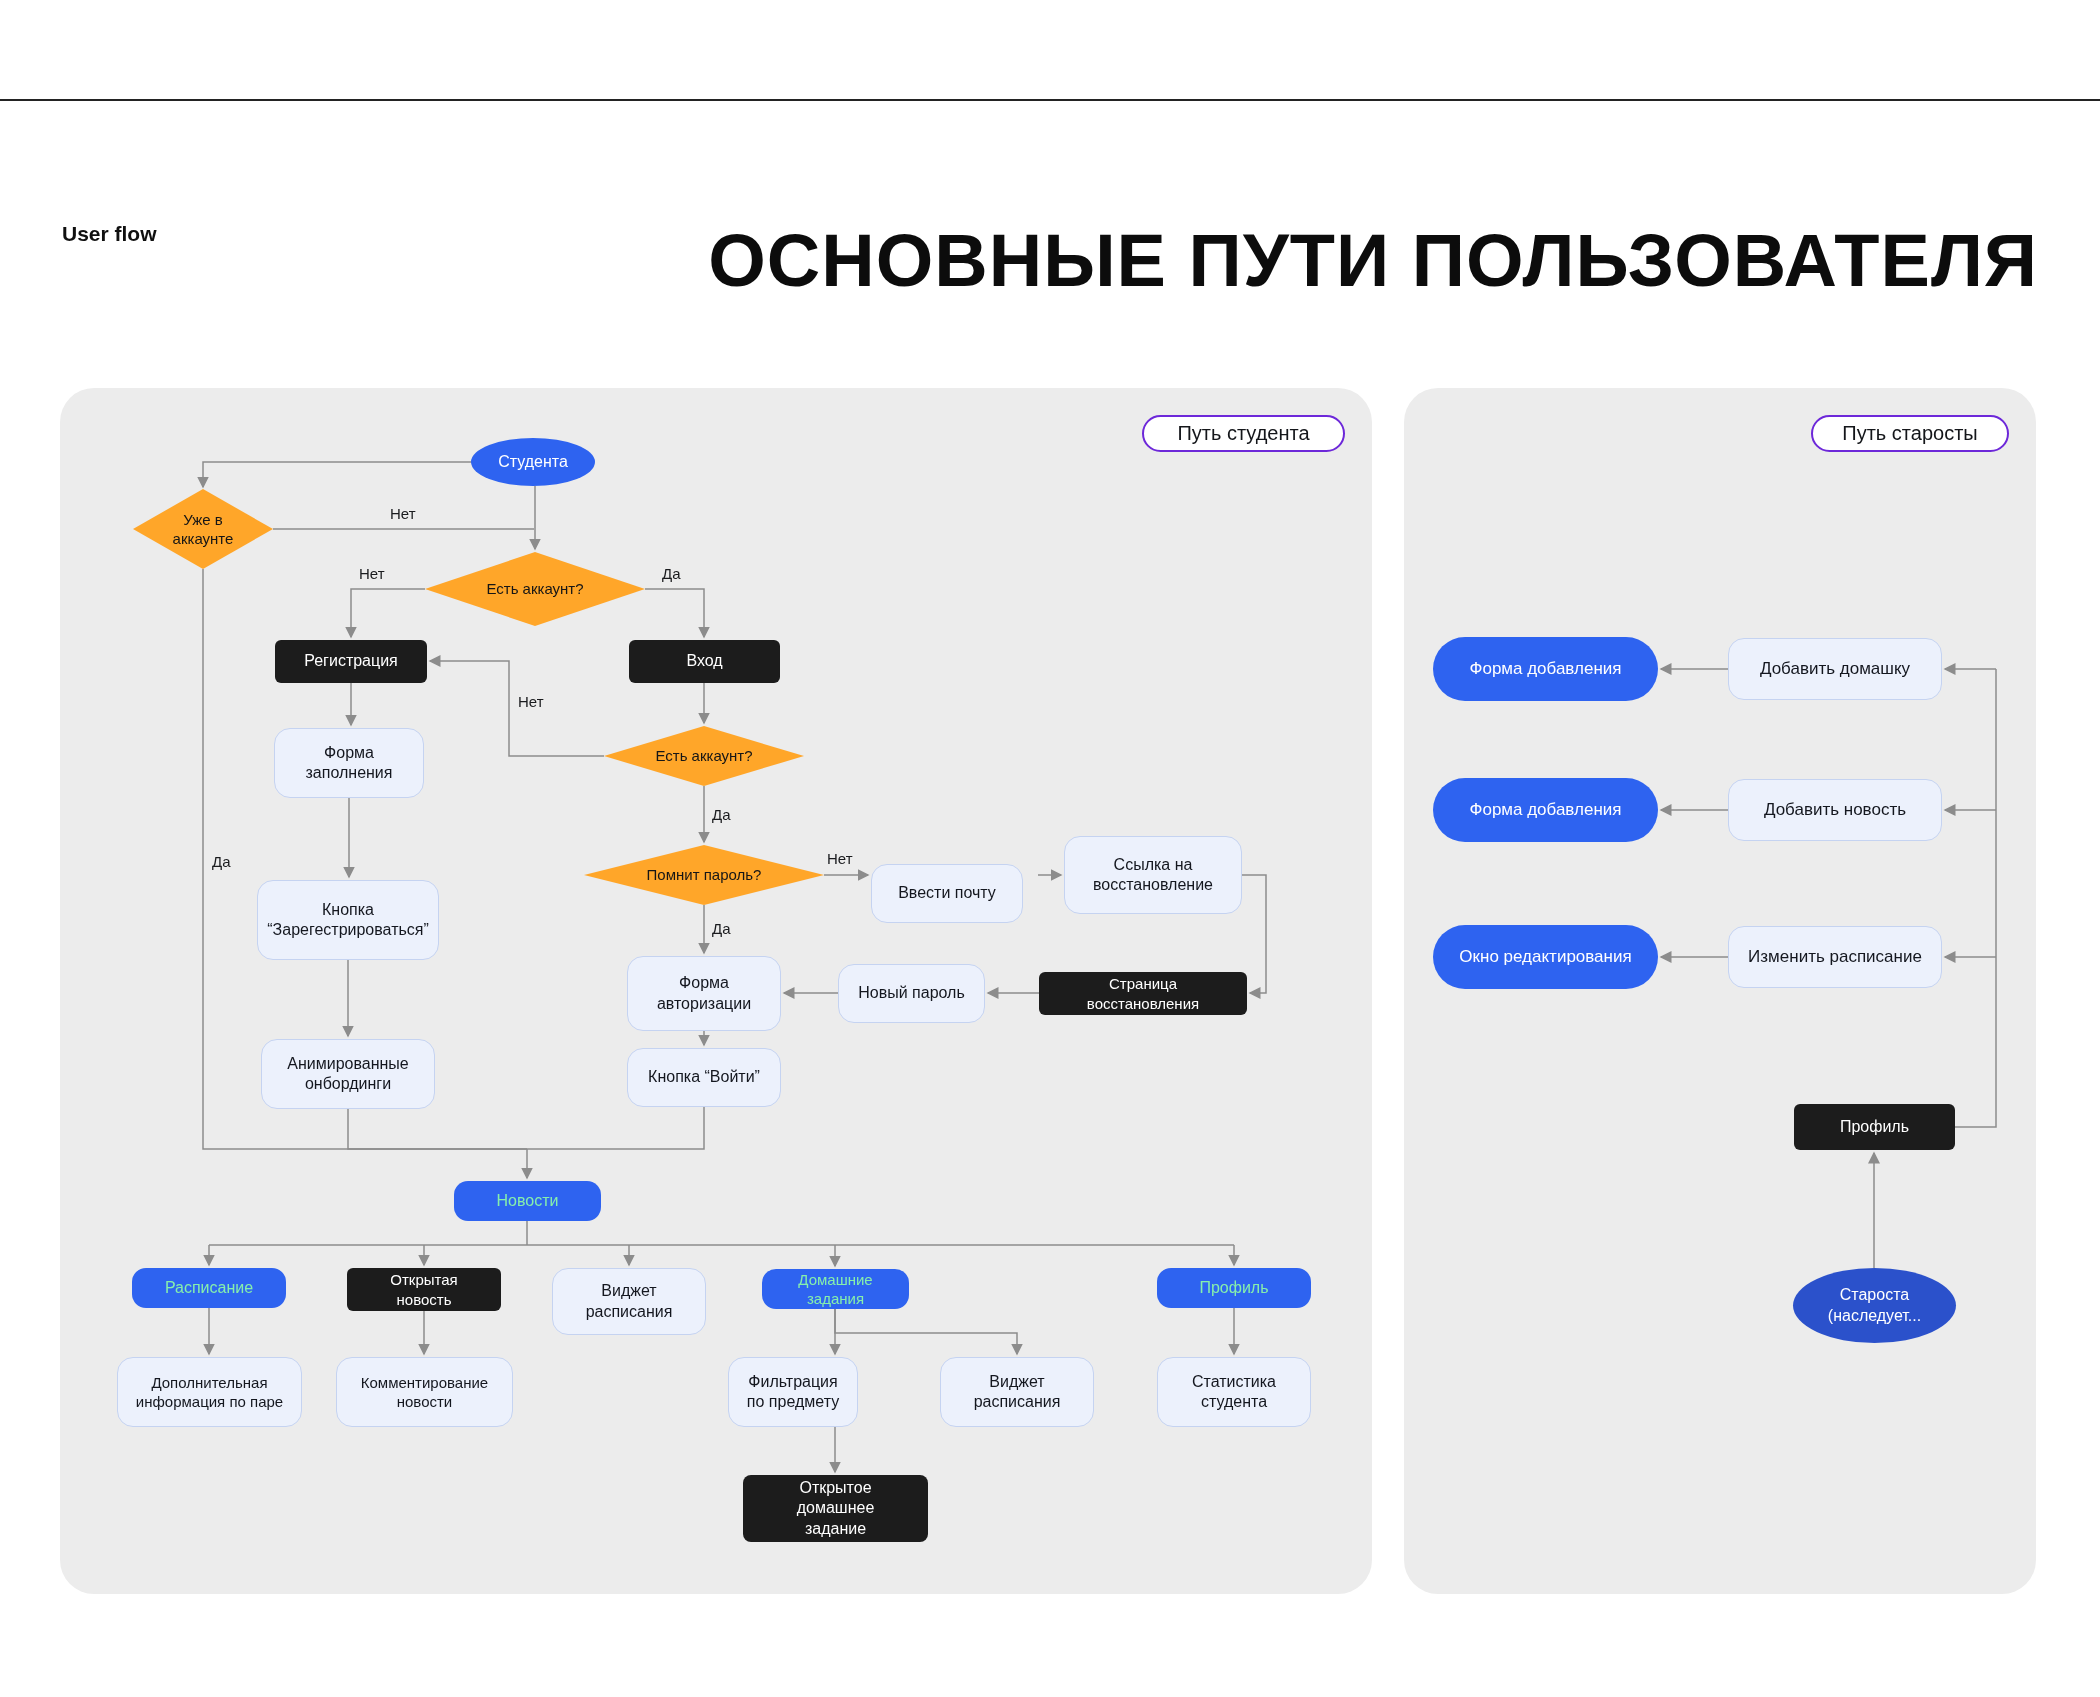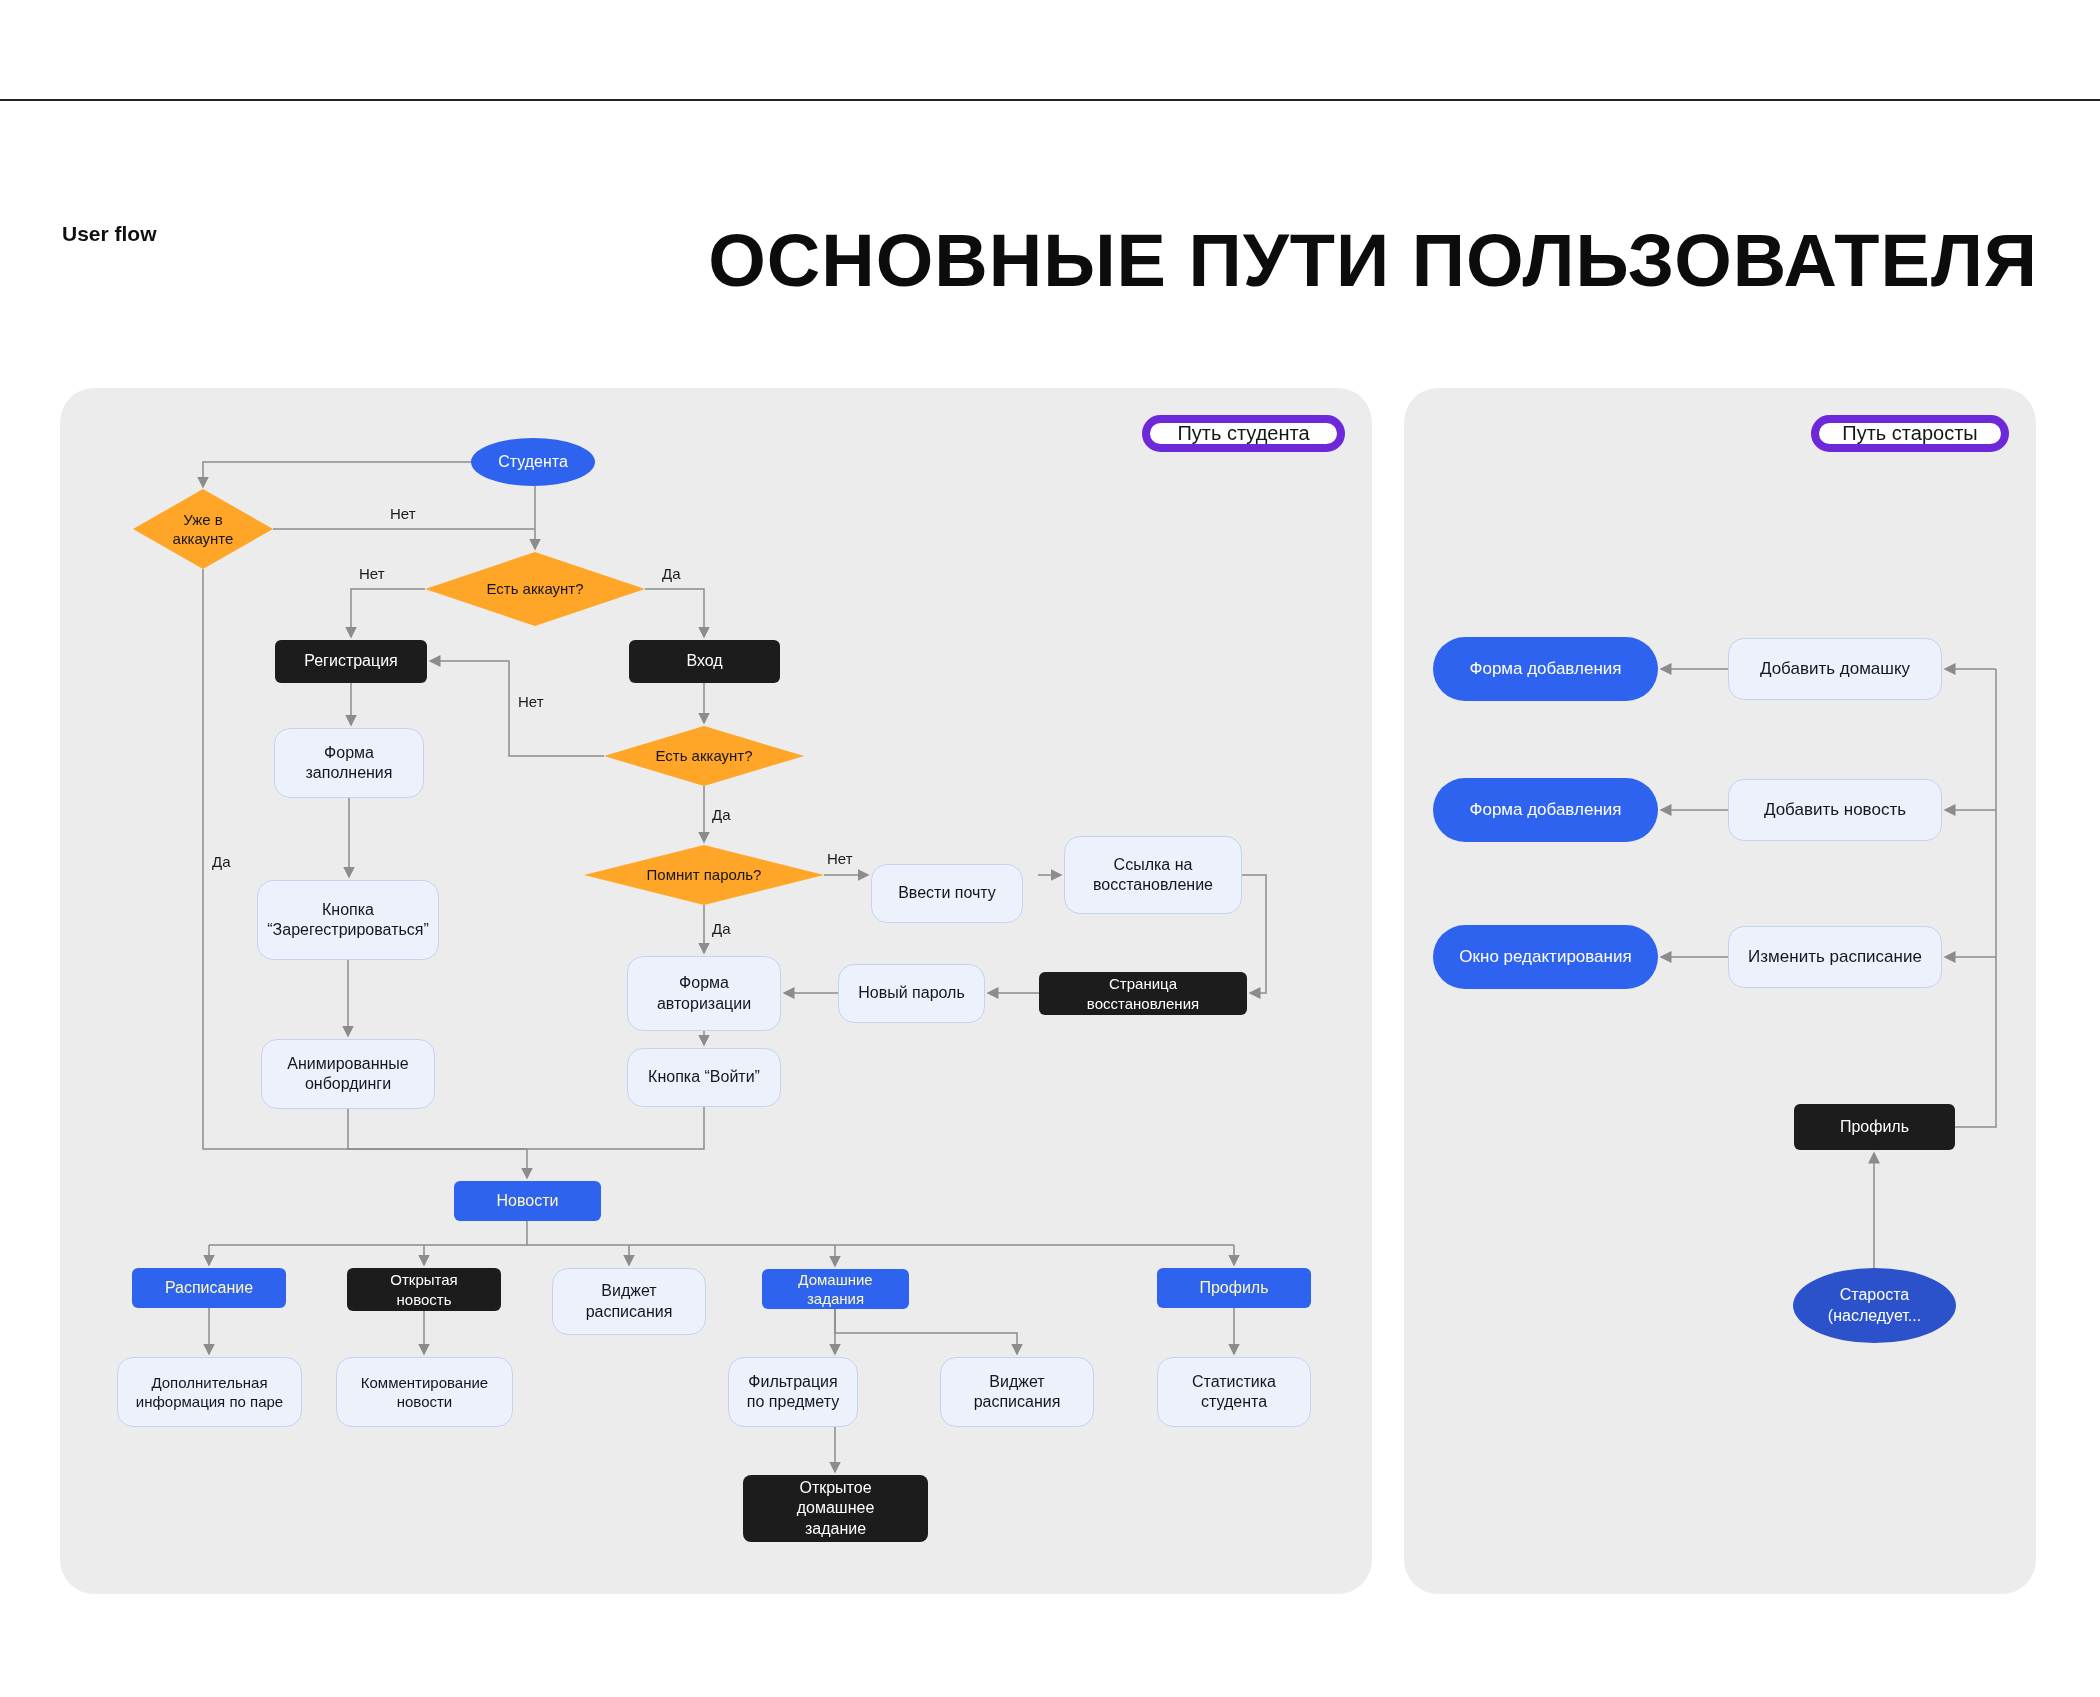--- a/index.html
+++ b/index.html
@@ -6,28 +6,28 @@
   html,body { background:#ffffff; }
   body { font-family:"Liberation Sans","DejaVu Sans",sans-serif; color:#141414; }
   .canvas { position:relative; width:2100px; height:1697px; background:#ffffff; overflow:hidden; }
 
   .topline { position:absolute; left:0; top:99px; width:100%; border-top:2px solid #232323; }
   .eyebrow { position:absolute; left:62px; top:222px; font-size:21px; font-weight:700; color:#101010; }
   .title   { position:absolute; right:62px; top:218px; font-size:74px; font-weight:900; letter-spacing:1px; color:#0c0c0c; white-space:nowrap; }
 
   .panel { position:absolute; background:#ECECEC; border-radius:34px; }
 
-  .badge { position:absolute; background:#ffffff; border:8px solid #6d28d9; border-radius:22px;
+  .badge { position:absolute; background:#ffffff; border:2px solid #6d28d9; border-radius:22px;
            display:flex; align-items:center; justify-content:center; font-size:20px; color:#14161a; }
 
   .node { position:absolute; display:flex; align-items:center; justify-content:center;
           text-align:center; font-size:16px; line-height:1.28; }
   .light-node { background:#ECF1FC; border:1.5px solid #C5D3F1; border-radius:16px; color:#14171F; padding:6px 12px; }
   .dark-node  { background:#1C1C1C; color:#ffffff; border-radius:6px; padding:4px 22px; }
-  .blue-node  { background:#2E63F0; color:#fef9c3; border-radius:6px; padding:7px 10px; }
+  .blue-node  { background:#2E63F0; color:#86efac; border-radius:14px; padding:7px 10px; }
   .blue-pill  { background:#2E63F0; color:#ffffff; border-radius:34px; font-size:17px; }
   .ellipse    { background:#2E63F0; color:#ffffff; border-radius:50%; padding:4px 12px; }
   .ellipse.deep { background:#2B51CB; }
   .diamond { background:#FFA629; clip-path:polygon(50% 0,100% 50%,50% 100%,0 50%);
              color:#161616; font-size:15px; padding:4px 26px; }
 
   .edges { position:absolute; left:0; top:0; pointer-events:none; }
   .edge { stroke:#8C8C8C; stroke-width:1.5; fill:none; }
   .edge-label { position:absolute; font-size:15px; color:#1a1b1e; }
 </style>

